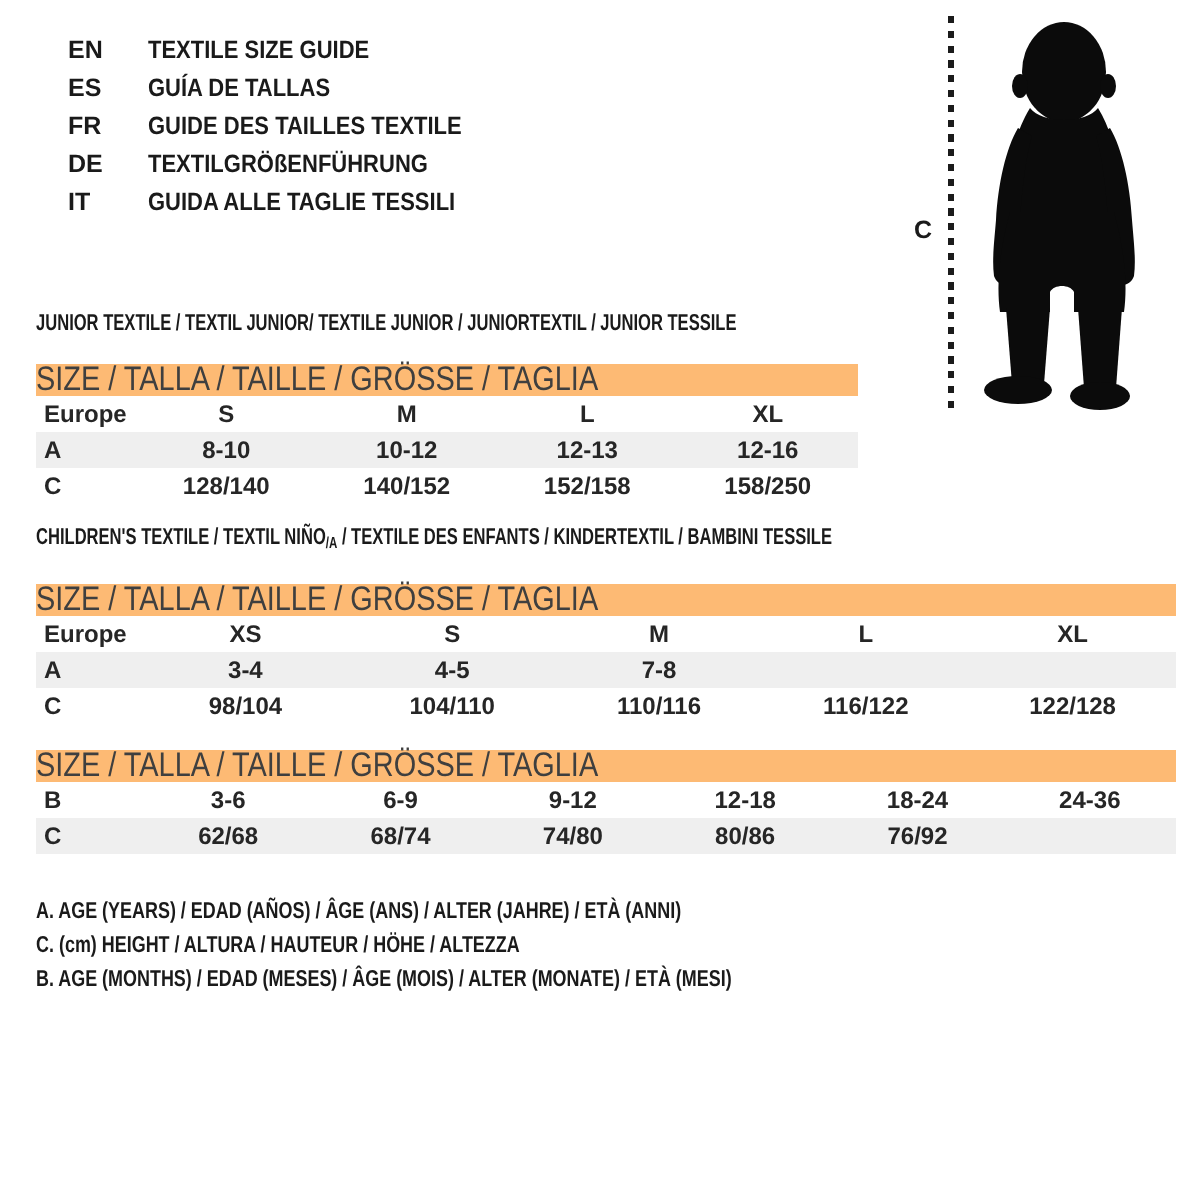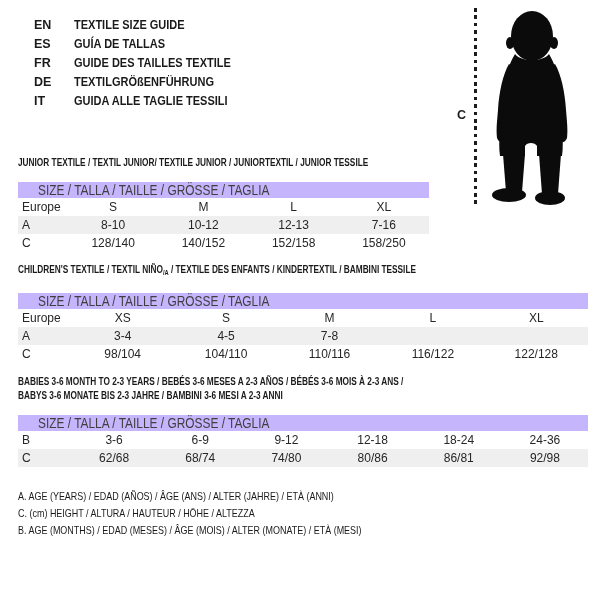--- a/index.html
+++ b/index.html
@@ -24,33 +24,33 @@
   .cond { display:inline-block; transform:scaleX(.72); transform-origin:0 50%; white-space:nowrap; }
   .sec1 { margin-top:44px; }
   .sec2 { margin-top:10px; }
   .sec3 { margin-top:11px; }
   sub.hsub { font-size:8px; vertical-align:-2px; }
 
   
   .tbl { margin-top:13px; font-size:12px; color:#262626; }
   .t1 { width:411px; }
   .t2, .t3 { width:570px; }
-  .tbl-head { height:16px; line-height:16px; background:#c4b5fd; color:#3f3f3f; padding-left:20px; font-size:14px; }
+  .tbl-head { height:16px; line-height:16px; background:#fdba74; color:#3f3f3f; padding-left:0; font-size:17px; }
   .sx85 { display:inline-block; transform:scaleX(.85); transform-origin:0 50%; white-space:nowrap; }
-  .trow { display:grid; height:18px; line-height:18px; align-items:center; }
+  .trow { display:grid; height:18px; line-height:18px; align-items:center;font-weight:bold; }
   .t1 .trow { grid-template-columns:50px repeat(4,1fr); }
   .t2 .trow { grid-template-columns:53px repeat(5,1fr); }
   .t3 .trow { grid-template-columns:53px repeat(6,1fr); }
   .trow .lbl { padding-left:4px; text-align:left; }
   .trow .val { text-align:center; }
   .stripe { background:#efefef; }
 
   
   .footnotes { margin-top:21px; }
-  .fnote { font-size:11.5px; font-weight:400; line-height:17px; }
+  .fnote { font-size:11.5px; font-weight:700; line-height:17px; }
   .sx78 { display:inline-block; transform:scaleX(.78); transform-origin:0 50%; white-space:nowrap; }
 </style>
 </head>
 <body>
 
 <div class="page">
 
   <div class="figure">
     <div class="dotline"></div>
     <div class="measure-label">C</div>
@@ -109,21 +109,21 @@
           <span class="val">S</span>
           <span class="val">M</span>
           <span class="val">L</span>
           <span class="val">XL</span>
         </div>
         <div class="trow stripe">
           <span class="lbl">A</span>
           <span class="val">8-10</span>
           <span class="val">10-12</span>
           <span class="val">12-13</span>
-          <span class="val">7-16</span>
+          <span class="val">12-16</span>
         </div>
         <div class="trow">
           <span class="lbl">C</span>
           <span class="val">128/140</span>
           <span class="val">140/152</span>
           <span class="val">152/158</span>
           <span class="val">158/250</span>
         </div>
       </div>
     </div>
@@ -155,45 +155,40 @@
           <span class="val">98/104</span>
           <span class="val">104/110</span>
           <span class="val">110/116</span>
           <span class="val">116/122</span>
           <span class="val">122/128</span>
         </div>
       </div>
     </div>
 
     <div class="sec3">
-      <div class="section-heading">
-        <span class="cond">BABIES 3-6 MONTH TO 2-3 YEARS / BEBÉS 3-6 MESES A 2-3 AÑOS / BÉBÉS 3-6 MOIS À 2-3 ANS /</span><br>
-        <span class="cond">BABYS 3-6 MONATE BIS 2-3 JAHRE / BAMBINI 3-6 MESI A 2-3 ANNI</span>
-      </div>
       <div class="tbl t3">
         <div class="tbl-head">
           <span class="sx85">SIZE / TALLA / TAILLE / GRÖSSE / TAGLIA</span>
         </div>
         <div class="trow">
           <span class="lbl">B</span>
           <span class="val">3-6</span>
           <span class="val">6-9</span>
           <span class="val">9-12</span>
           <span class="val">12-18</span>
           <span class="val">18-24</span>
           <span class="val">24-36</span>
         </div>
         <div class="trow stripe">
           <span class="lbl">C</span>
           <span class="val">62/68</span>
           <span class="val">68/74</span>
           <span class="val">74/80</span>
           <span class="val">80/86</span>
-          <span class="val">86/81</span>
-          <span class="val">92/98</span>
+          <span class="val">76/92</span>
         </div>
       </div>
     </div>
 
     <div class="footnotes">
       <div class="fnote">
         <span class="sx78">A. AGE (YEARS) / EDAD (AÑOS) / ÂGE (ANS) / ALTER (JAHRE) / ETÀ (ANNI)</span>
       </div>
       <div class="fnote">
         <span class="sx78">C. (cm) HEIGHT / ALTURA / HAUTEUR / HÖHE / ALTEZZA</span>

